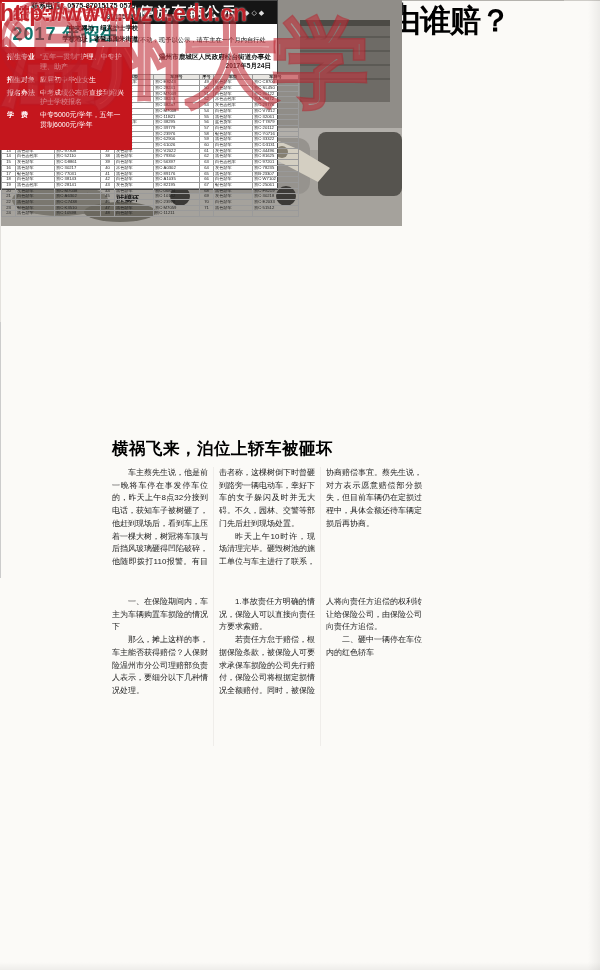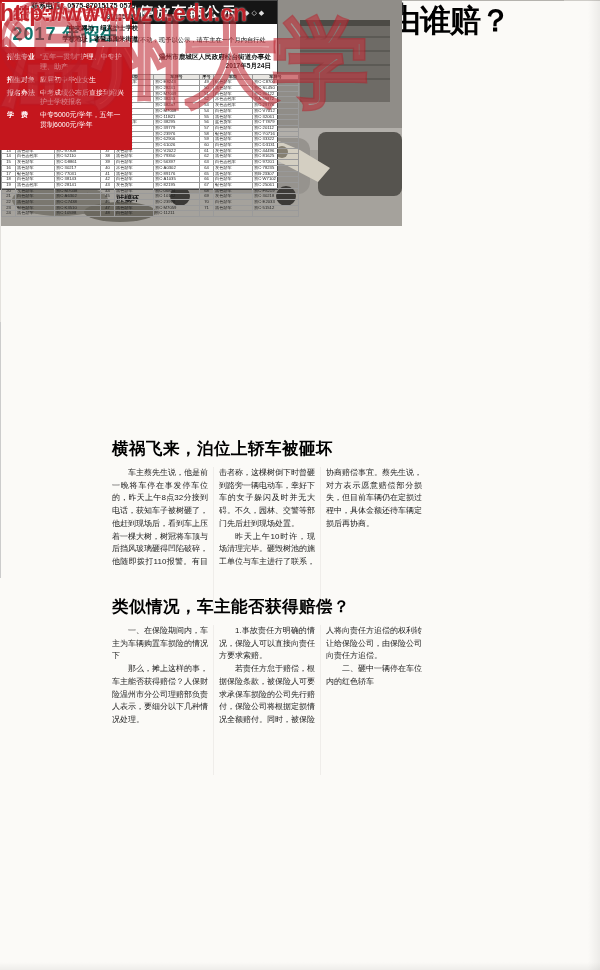--- a/index.html
+++ b/index.html
@@ -165,21 +165,20 @@
 
   <div class="abs story" id="story1">
     <h2 class="s-head">横祸飞来，泊位上轿车被砸坏</h2>
     <div class="s-body">
         <p>车主蔡先生说，他是前一晚将车停在事发停车位的，昨天上午8点32分接到电话，获知车子被树砸了，他赶到现场后，看到车上压着一棵大树，树冠将车顶与后挡风玻璃砸得凹陷破碎，他随即拨打110报警。有目击者称，这棵树倒下时曾砸到路旁一辆电动车，幸好下车的女子躲闪及时并无大碍。不久，园林、交警等部门先后赶到现场处置。</p>
         <p>昨天上午10时许，现场清理完毕。砸毁树池的施工单位与车主进行了联系，协商赔偿事宜。蔡先生说，对方表示愿意赔偿部分损失，但目前车辆仍在定损过程中，具体金额还待车辆定损后再协商。</p>
       </div>
   </div>
 
   <div class="abs story" id="story2">
-    <h2 class="s-head">类似情况，车主能否获得赔偿？</h2>
     <div class="s-body">
         <p>一、在保险期间内，车主为车辆购置车损险的情况下</p>
         <p>那么，摊上这样的事，车主能否获得赔偿？人保财险温州市分公司理赔部负责人表示，要细分以下几种情况处理。</p>
         <p>1.事故责任方明确的情况，保险人可以直接向责任方要求索赔。</p>
         <p>若责任方怠于赔偿，根据保险条款，被保险人可要求承保车损险的公司先行赔付，保险公司将根据定损情况全额赔付。同时，被保险人将向责任方追偿的权利转让给保险公司，由保险公司向责任方追偿。</p>
         <p>二、砸中一辆停在车位内的红色轿车</p>
       </div>
   </div>
 
   <div class="abs sb-a1-title">

